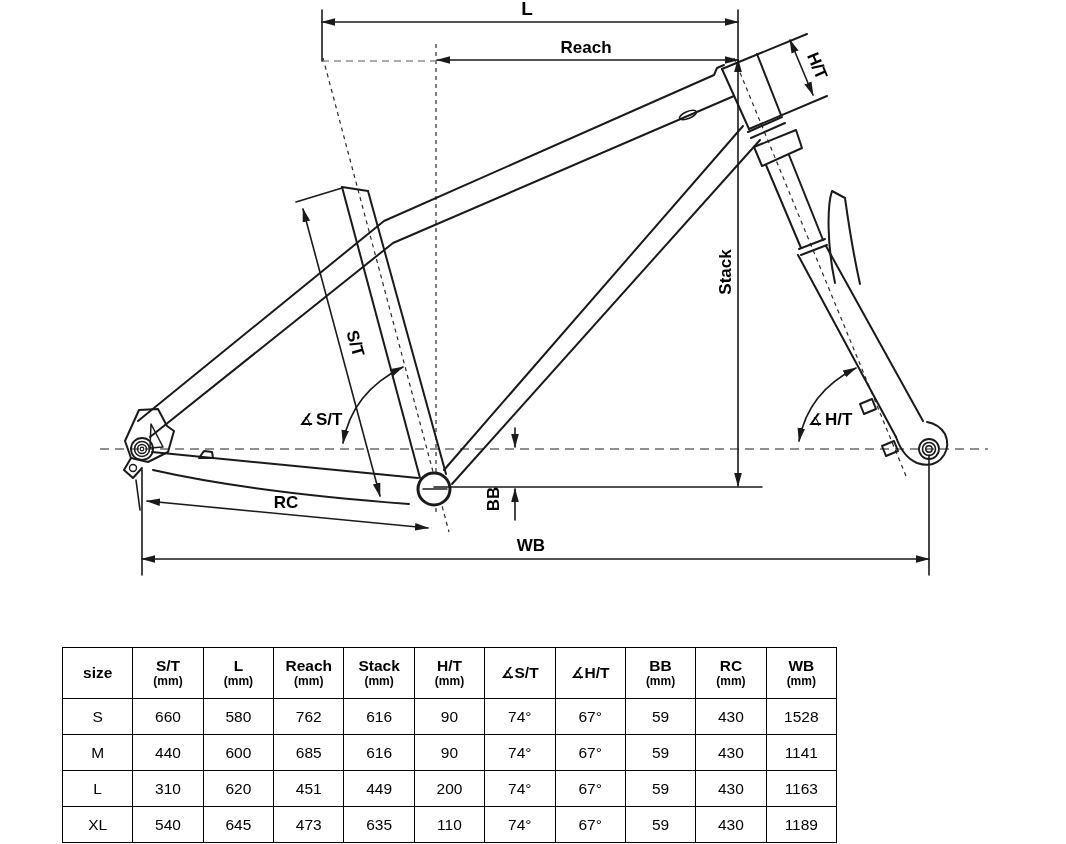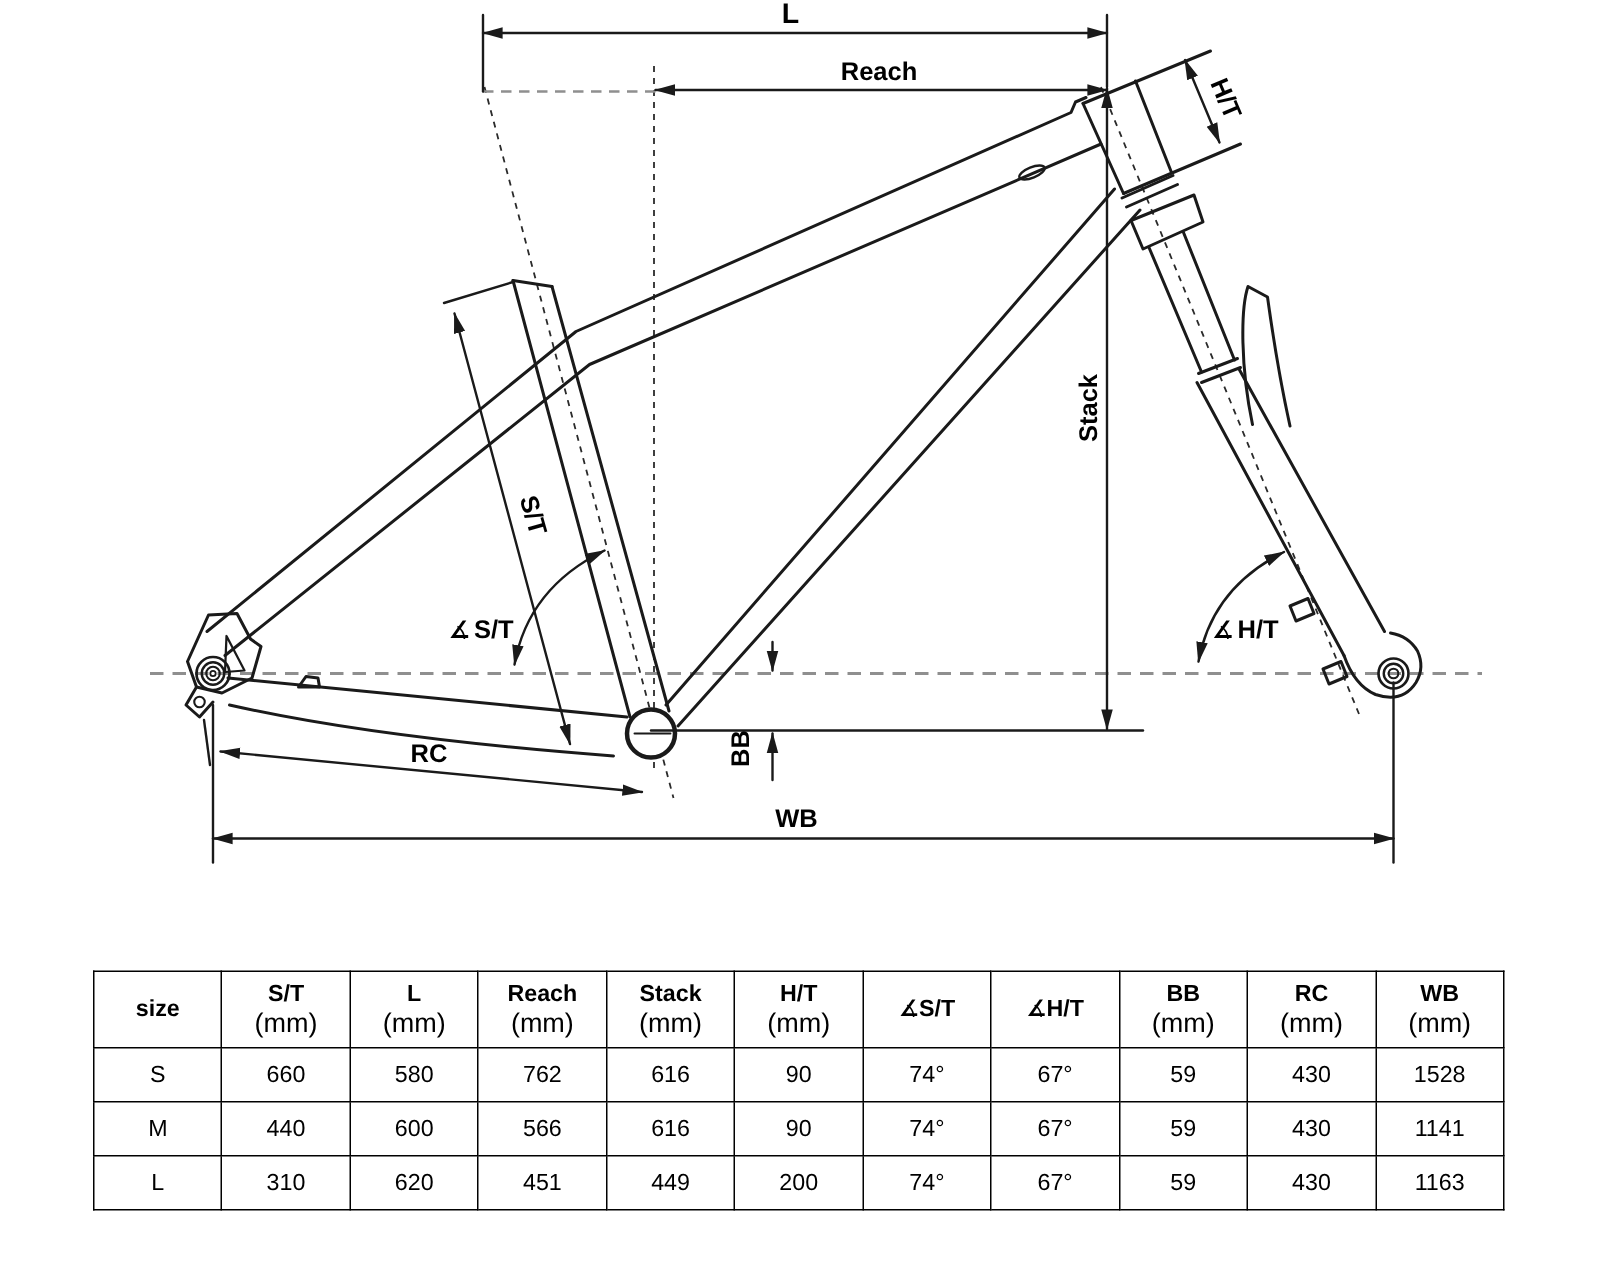--- a/index.html
+++ b/index.html
@@ -2,27 +2,27 @@
 <html><head>
 <meta charset="utf-8">
 <style>
   html,body{margin:0;padding:0;background:#fff;}
   .stage{position:relative;width:1066px;height:844px;background:#fff;
          font-family:"Liberation Sans",sans-serif;color:#000;overflow:hidden;}
   svg text{fill:#000;}
   .dlbl{font-family:"Liberation Sans",sans-serif;font-weight:bold;font-size:17px;}
   .dlbl-lg{font-family:"Liberation Sans",sans-serif;font-weight:bold;font-size:19px;}
   .sym{font-family:"DejaVu Sans",sans-serif;font-weight:bold;font-size:16px;}
-  .geo-table{position:absolute;left:62px;top:647px;width:941px;
+  .geo-table{position:absolute;left:62px;top:647px;width:775px;
              border-collapse:collapse;table-layout:fixed;}
   .geo-table th,.geo-table td{border:1.6px solid #000;text-align:center;
              vertical-align:middle;padding:0;}
   .geo-table th{height:50px;font-size:15.5px;font-weight:bold;line-height:1.15;}
   .geo-table td{height:35px;font-size:15.5px;font-weight:normal;}
-  .geo-table .unit{display:block;font-weight:normal;font-size:18px;}
+  .geo-table .unit{display:block;font-weight:bold;font-size:12px;}
   .geo-table .sym{font-size:15px;}
 </style>
 </head>
 <body>
 
 <div class="stage">
 
   <svg width="1066" height="630" viewBox="0 0 1066 630" xmlns="http://www.w3.org/2000/svg">
     <defs>
       <marker id="arr" viewBox="0 0 12 8" refX="11.2" refY="4" markerWidth="14" markerHeight="9.5" markerUnits="userSpaceOnUse" orient="auto-start-reverse">
@@ -167,21 +167,21 @@
           <td>74°</td>
           <td>67°</td>
           <td>59</td>
           <td>430</td>
           <td>1528</td>
         </tr>
         <tr>
           <td>M</td>
           <td>440</td>
           <td>600</td>
-          <td>566</td>
+          <td>685</td>
           <td>616</td>
           <td>90</td>
           <td>74°</td>
           <td>67°</td>
           <td>59</td>
           <td>430</td>
           <td>1141</td>
         </tr>
         <tr>
           <td>L</td>
@@ -189,16 +189,29 @@
           <td>620</td>
           <td>451</td>
           <td>449</td>
           <td>200</td>
           <td>74°</td>
           <td>67°</td>
           <td>59</td>
           <td>430</td>
           <td>1163</td>
         </tr>
+        <tr>
+          <td>XL</td>
+          <td>540</td>
+          <td>645</td>
+          <td>473</td>
+          <td>635</td>
+          <td>110</td>
+          <td>74°</td>
+          <td>67°</td>
+          <td>59</td>
+          <td>430</td>
+          <td>1189</td>
+        </tr>
       </tbody>
   </table>
 
 </div>
 
 </body></html>

